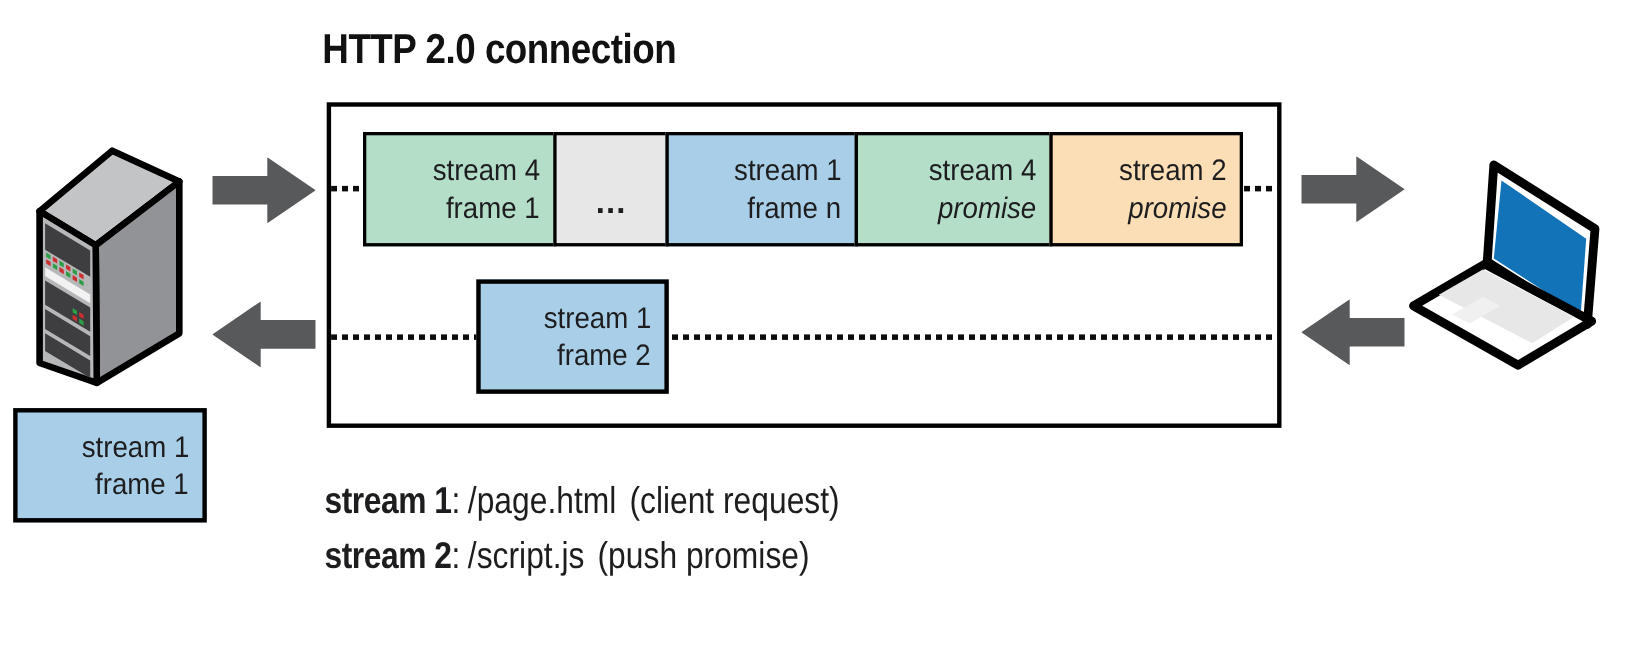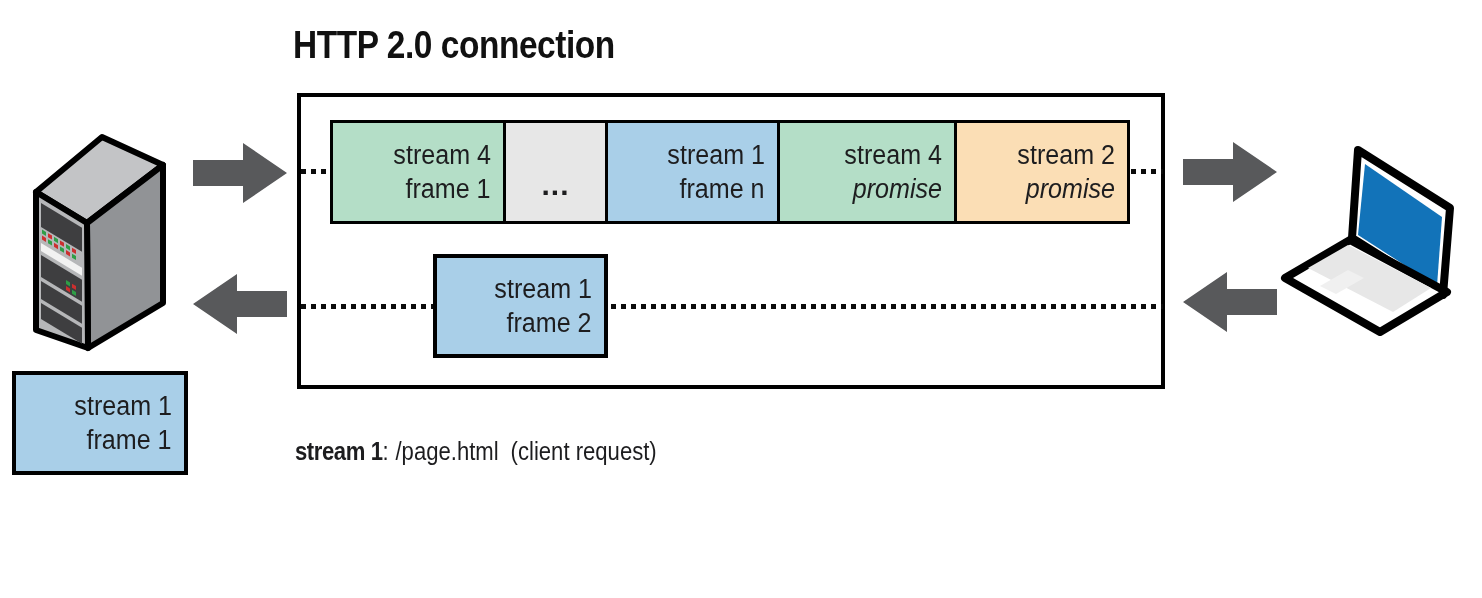--- a/index.html
+++ b/index.html
@@ -32,21 +32,21 @@
   .frame-row{top:120px;height:104px;}
   .f0{left:330px;width:176px;}
   .f1{left:503px;width:105px;align-items:center;padding-right:0;}
   .f2{left:605px;width:175px;}
   .f3{left:777px;width:180px;}
   .f4{left:954px;width:176px;}
   .ellipsis-glyph{margin-top:26px;font-weight:bold;font-size:30px;letter-spacing:1px;}
   .frame-resp{left:433px;top:254px;width:175px;height:104px;border-width:4px;}
   .frame-queued{left:12px;top:371px;width:176px;height:104px;border-width:4px;}
   .legend{position:absolute;left:295px;top:436px;z-index:1;}
-  .legend-line{height:50px;font-size:26px;white-space:nowrap;}
+  .legend-line{height:50px;font-size:34px;white-space:nowrap;}
   .legend-scale{display:inline-block;transform:scaleX(0.85);transform-origin:left center;}
   .legend-label{font-weight:bold;letter-spacing:-0.5px;}
   .legend-path{margin-left:8px;}
   .legend-note{margin-left:14px;}
   .icon{position:absolute;z-index:1;}
 </style>
 </head>
 <body>
 
 <div class="stage">
@@ -147,15 +147,20 @@
     <div class="ln">stream 1</div>
     <div class="ln">frame 1</div>
   </div>
 
   <div class="legend">
     <div class="legend-line">
       <span class="legend-scale">
         <span class="legend-label">stream 1</span><span>:</span><span class="legend-path">/page.html</span><span class="legend-note">(client request)</span>
       </span>
     </div>
+    <div class="legend-line">
+      <span class="legend-scale">
+        <span class="legend-label">stream 2</span><span>:</span><span class="legend-path">/script.js</span><span class="legend-note">(push promise)</span>
+      </span>
+    </div>
   </div>
 
 </div>
 
 </body></html>

